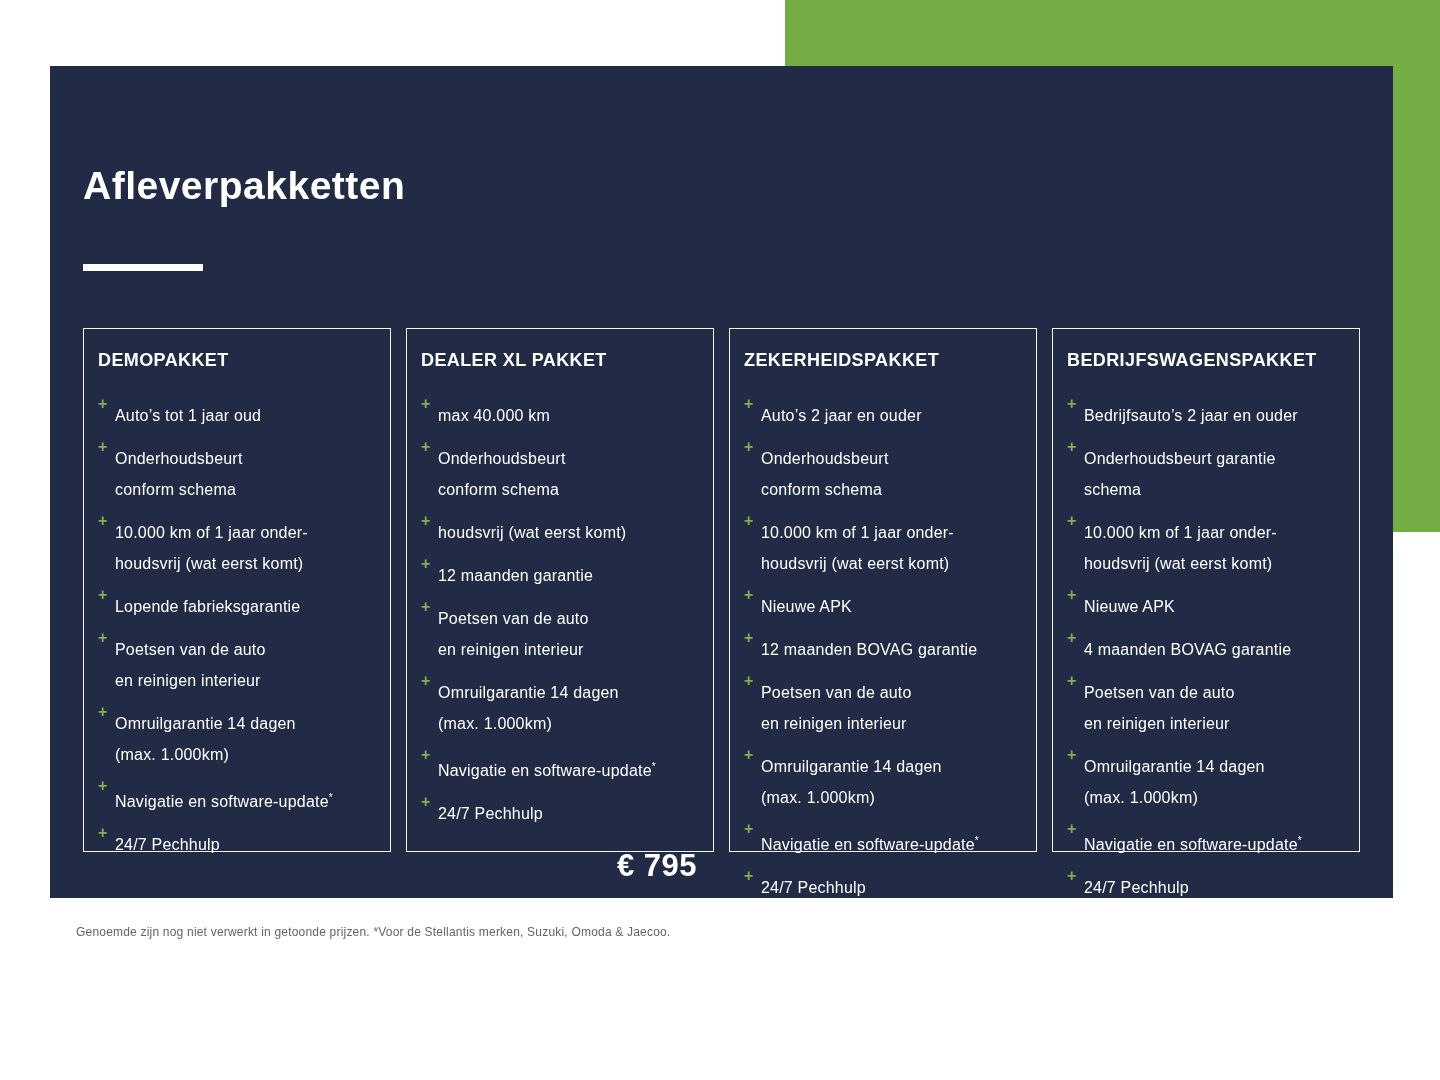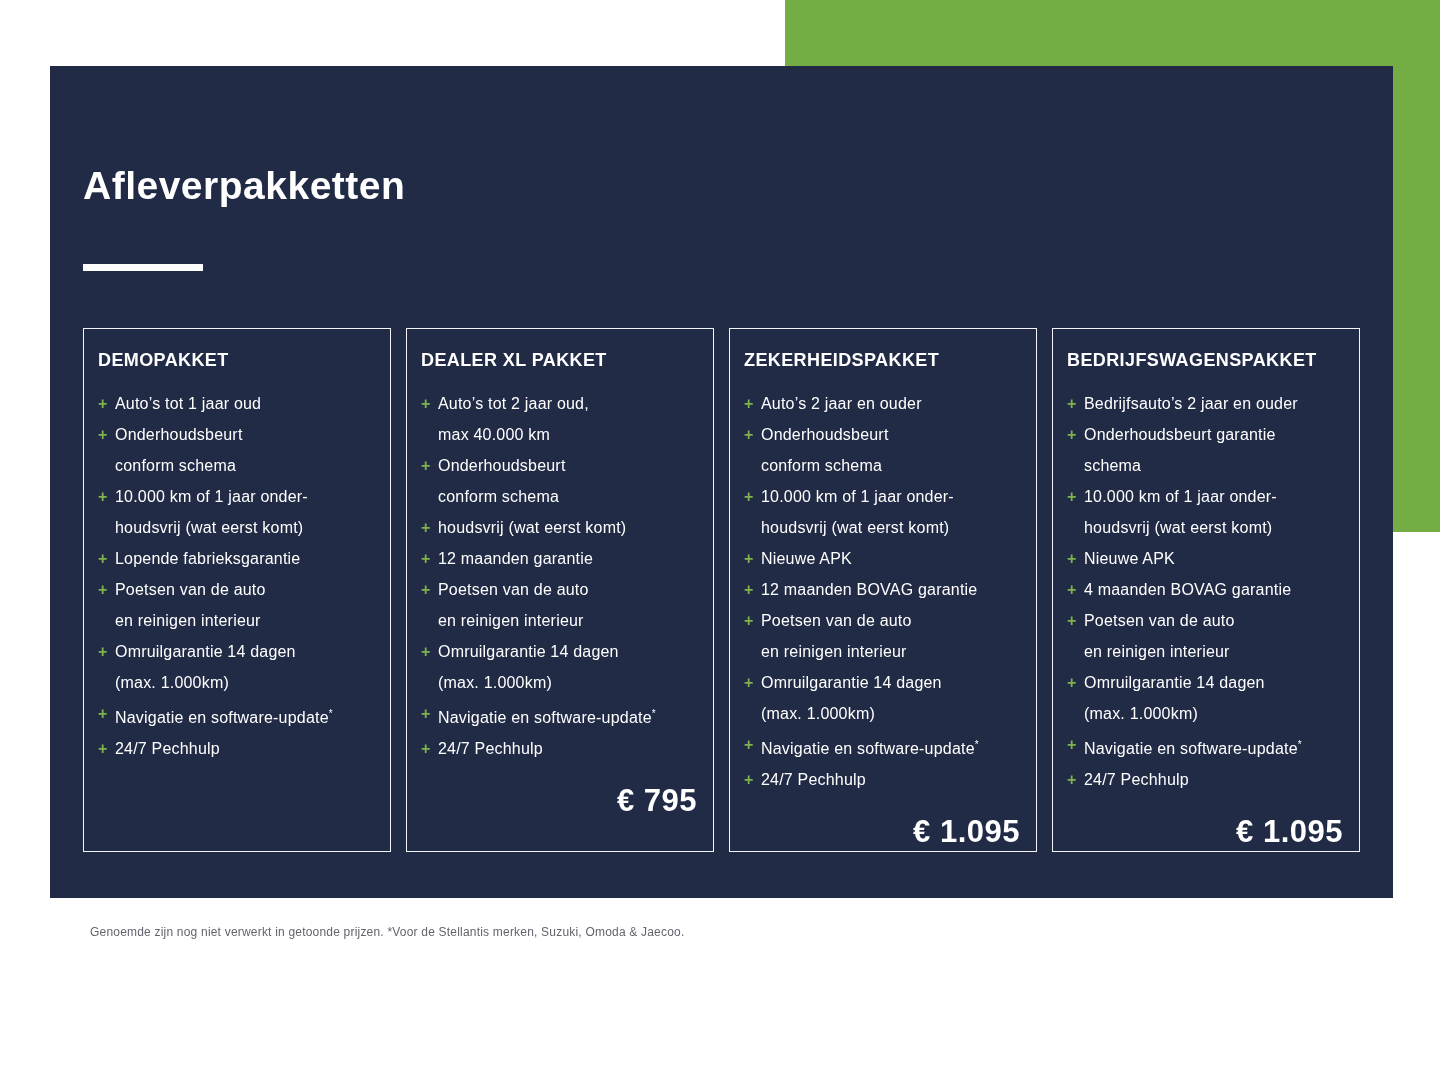--- a/index.html
+++ b/index.html
@@ -64,35 +64,35 @@
     color: #ffffff;
     font-size: 16px;
   }
   .feature { display: flex; }
   .plus {
     flex: 0 0 17px;
     width: 17px;
     font-weight: bold;
     line-height: 31px;
   }
-  .lines { flex: 1; }
+  .lines { flex: 1; margin-top: 12px; }
   .line { line-height: 31px; letter-spacing: 0.2px; }
   .line sup { font-size: 10px; }
   .price {
     text-align: right;
     color: #ffffff;
     font-size: 31px;
     font-weight: bold;
     margin-top: 19px;
     padding-right: 2px;
     letter-spacing: 0.5px;
   }
   .footnote {
     position: absolute;
-    left: 90px; top: 925px;
+    left: 76px; top: 925px;
     margin: 0;
     font-size: 12px;
     color: #63636e;
     letter-spacing: 0.2px;
   }
 </style>
 </head>
 <body>
 
 <div class="green-block" style="background: rgb(115, 173, 67);"></div>
@@ -158,21 +158,20 @@
           </li>
         </ul>
   </div>
 
   <div class="package-card">
     <h2 class="pkg-title">DEALER XL PAKKET</h2>
     <ul class="features">
           <li class="feature">
             <span class="plus" style="color: rgb(127, 179, 77);">+</span>
             <div class="lines">
-              <div class="line">Auto’s tot 2 jaar oud,</div>
               <div class="line">max 40.000 km</div>
             </div>
           </li>
           <li class="feature">
             <span class="plus" style="color: rgb(127, 179, 77);">+</span>
             <div class="lines">
               <div class="line">Onderhoudsbeurt</div>
               <div class="line">conform schema</div>
             </div>
           </li>

